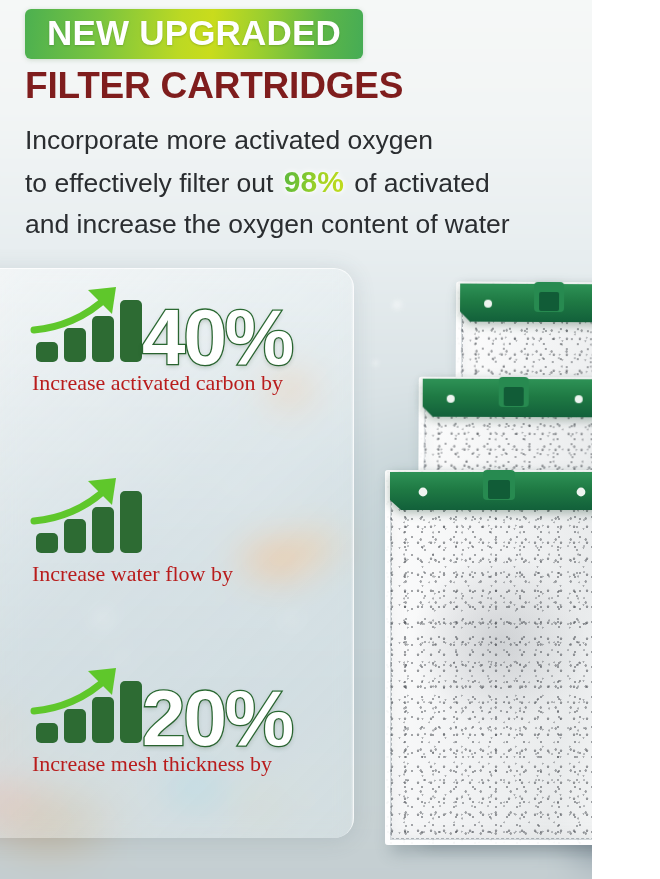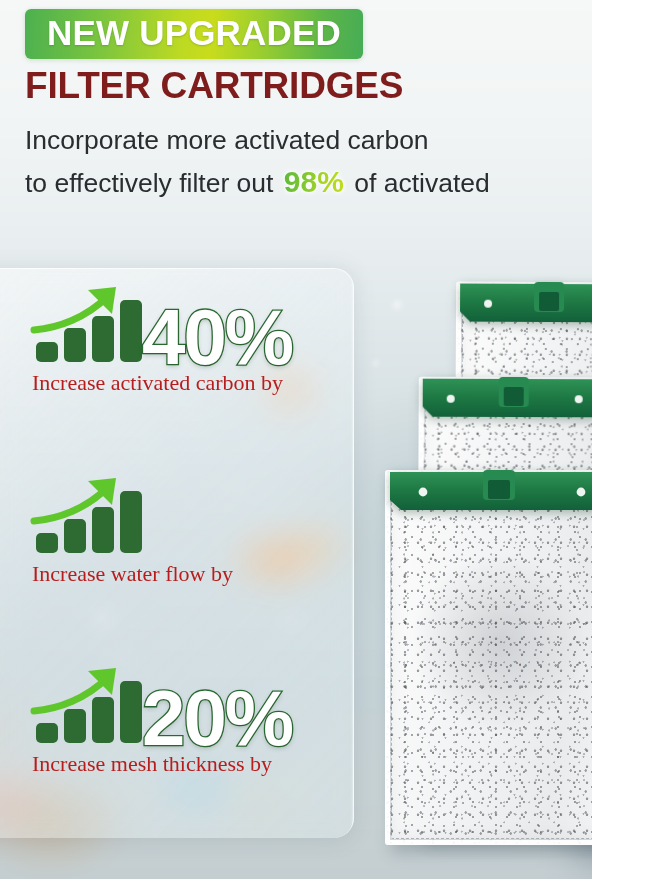--- a/index.html
+++ b/index.html
@@ -324,22 +324,23 @@
   </div>
 
   <div class="header">
     <div class="badge">
       <div class="badge-text">NEW UPGRADED</div>
     </div>
 
     <div class="h1">FILTER CARTRIDGES</div>
 
     <div class="lede">
-      <span class="row">Incorporate more activated carbon</span>
+      <span class="row">Incorporate more activated oxygen</span>
       <span class="row"><span>to effectively filter out</span> <span class="pct98">98%</span> <span>of activated</span></span>
+      <span class="row">and increase the oxygen content of water</span>
     </div>
   </div>
 
   <div class="stat stat-1">
     <div class="stat-row">
       <div class="growth">
         <svg viewBox="0 0 122 80" aria-hidden="true">
           <g fill="#2d6b33">
             <rect x="6" y="58" width="22" height="20" rx="5"></rect>
             <rect x="34" y="44" width="22" height="34" rx="5"></rect>

